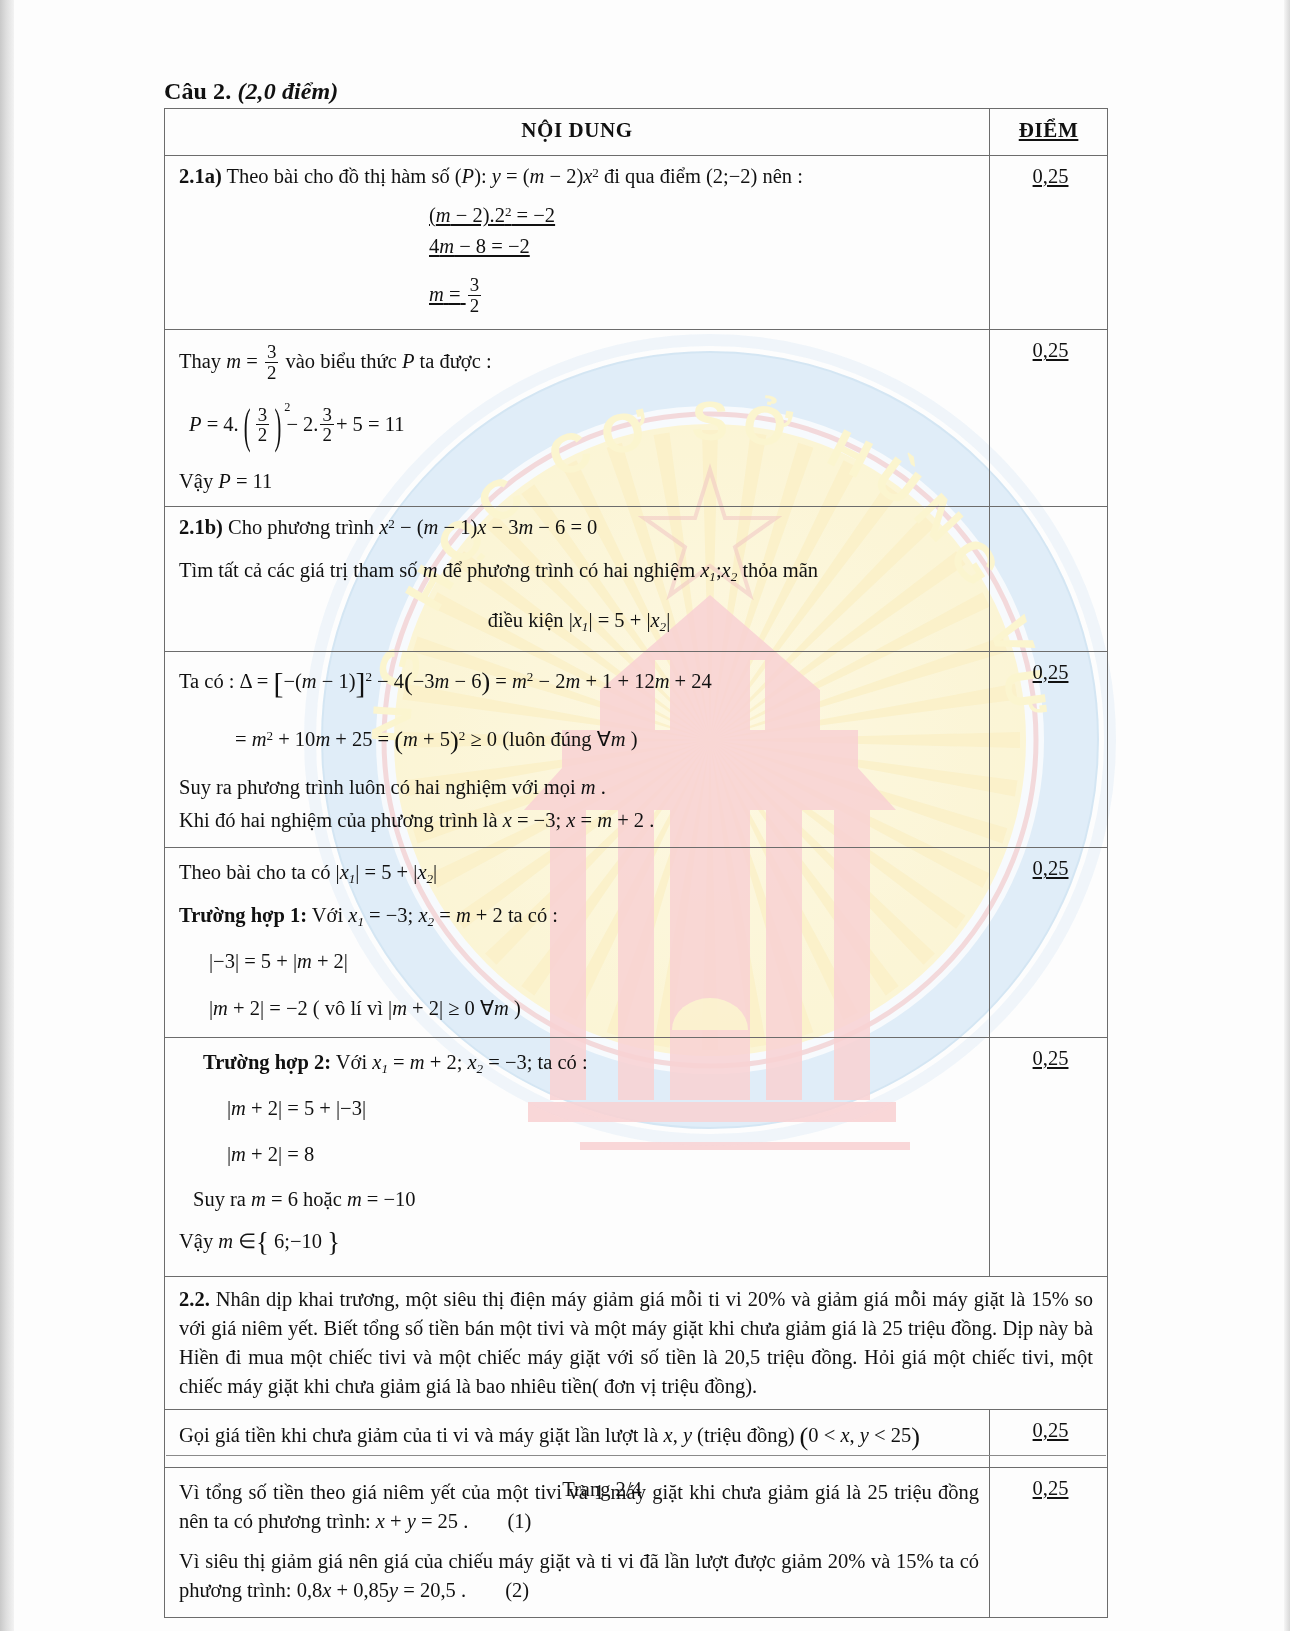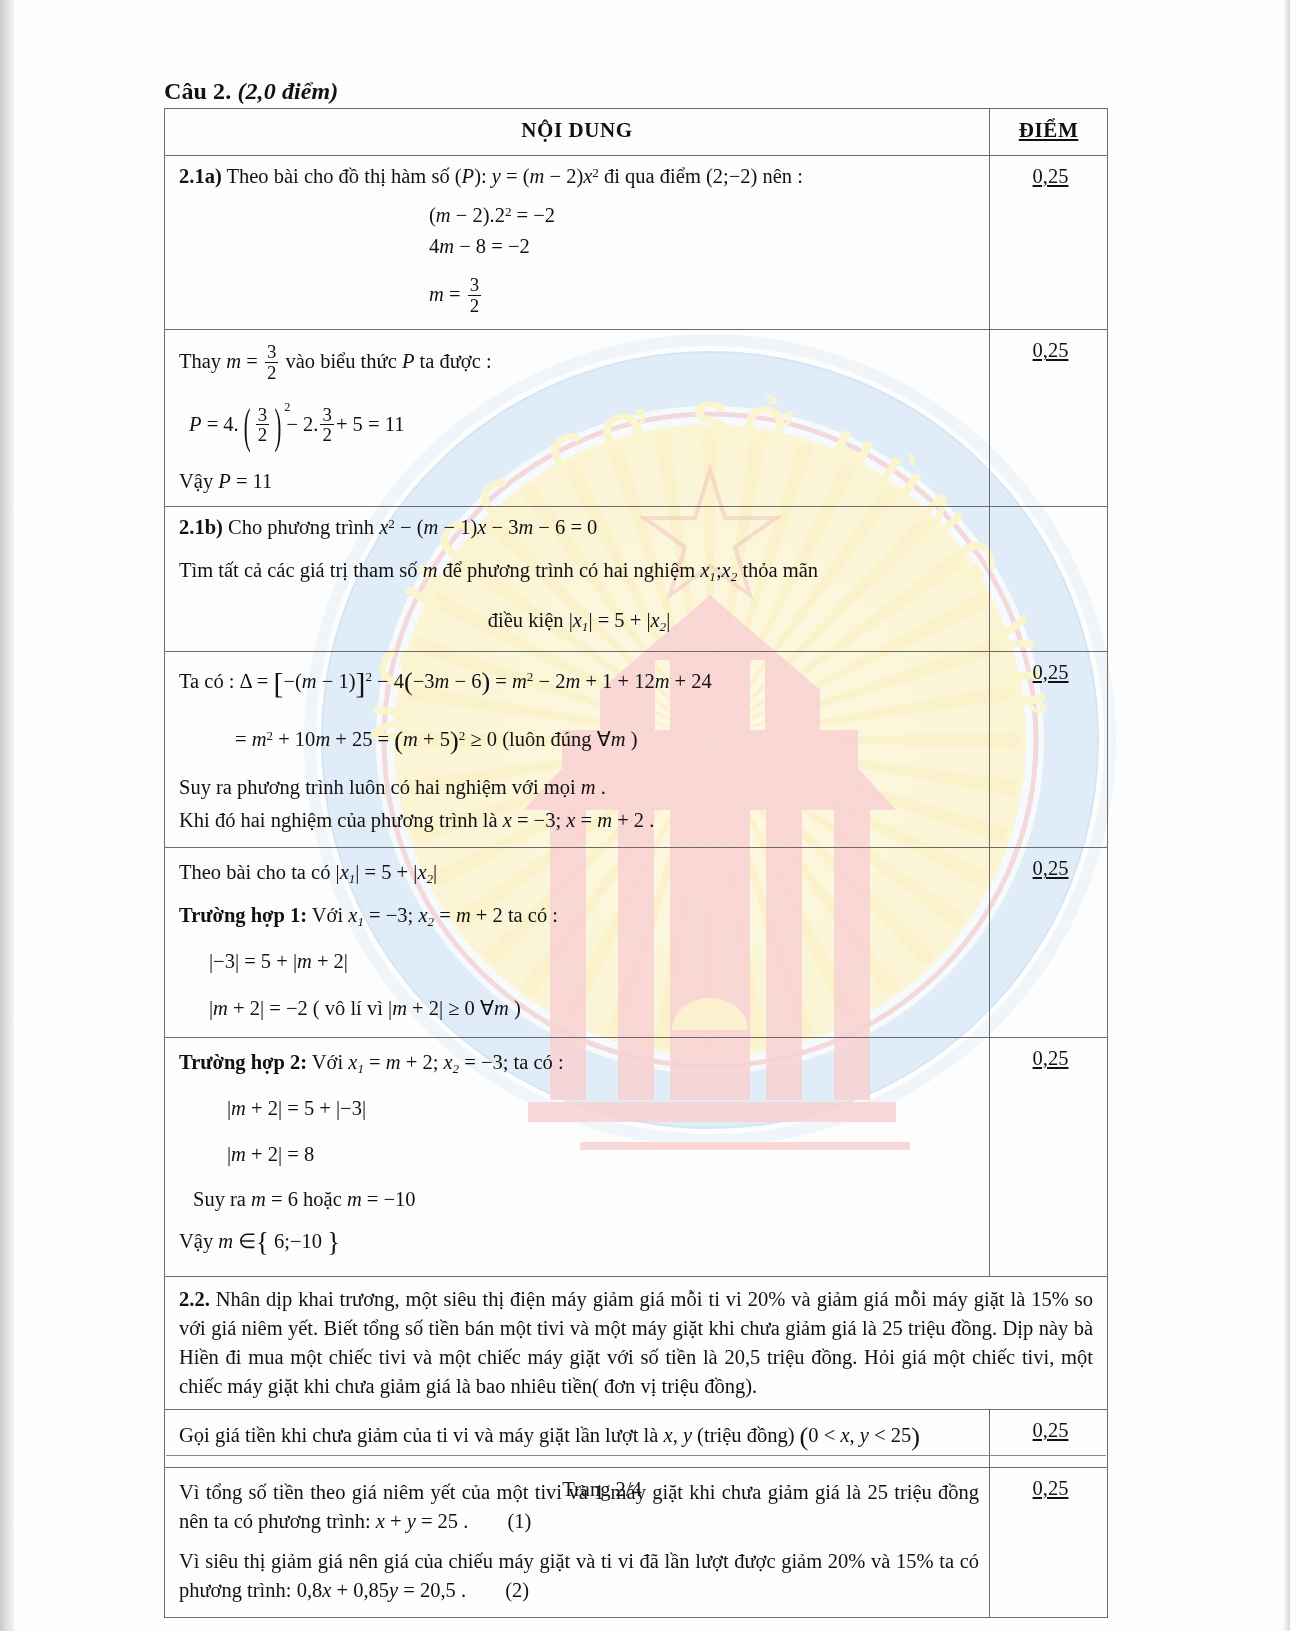--- a/index.html
+++ b/index.html
@@ -103,21 +103,21 @@
   td.body { width: 826px; }
 
   
   .m { font-family: "Liberation Serif", serif; font-style: italic; }
   .mr { font-family: "Liberation Serif", serif; font-style: normal; }
   .bold { font-weight: bold; }
   sub { font-size: 0.64em; font-style: italic; vertical-align: -0.28em; }
   sup { font-size: 0.64em; vertical-align: 0.48em; }
 
   .line { margin: 0 0 2px 0; }
-  .indent3 { padding-left: 240px; }
+  .indent3 { padding-left: 240px; text-decoration: underline; }
   .center-ish { text-align: center; }
 
   
   .frac {
     display: inline-block;
     vertical-align: -0.52em;
     text-align: center;
     font-style: italic;
     line-height: 1.04;
     margin: 0 2px;
@@ -434,21 +434,21 @@
               <span class="abs mr">|<span class="m">m</span> + 2| = −2</span>
               <span>( vô lí vì</span>
               <span class="abs mr">|<span class="m">m</span> + 2| ≥ 0 ∀<span class="m">m</span> )</span>
             </div>
           </td>
           <td class="pts">0,25</td>
         </tr>
 
         <tr>
           <td class="body">
-            <div class="line" style="margin-top:4px;">
+            <div class="line" style="margin-top:4px;margin-left:24px;">
               <span class="bold">Trường hợp 2:</span>
               <span>Với</span>
               <span class="m">x<sub>1</sub></span> <span class="mr">=</span> <span class="m">m</span> <span class="mr">+ 2;</span>
               <span class="m">x<sub>2</sub></span> <span class="mr">= −3;</span>
               <span>ta có :</span>
             </div>
             <div class="line" style="margin-top:16px;padding-left:48px;">
               <span class="abs mr">|<span class="m">m</span> + 2| = 5 + |−3|</span>
             </div>
             <div class="line" style="margin-top:16px;padding-left:48px;">

